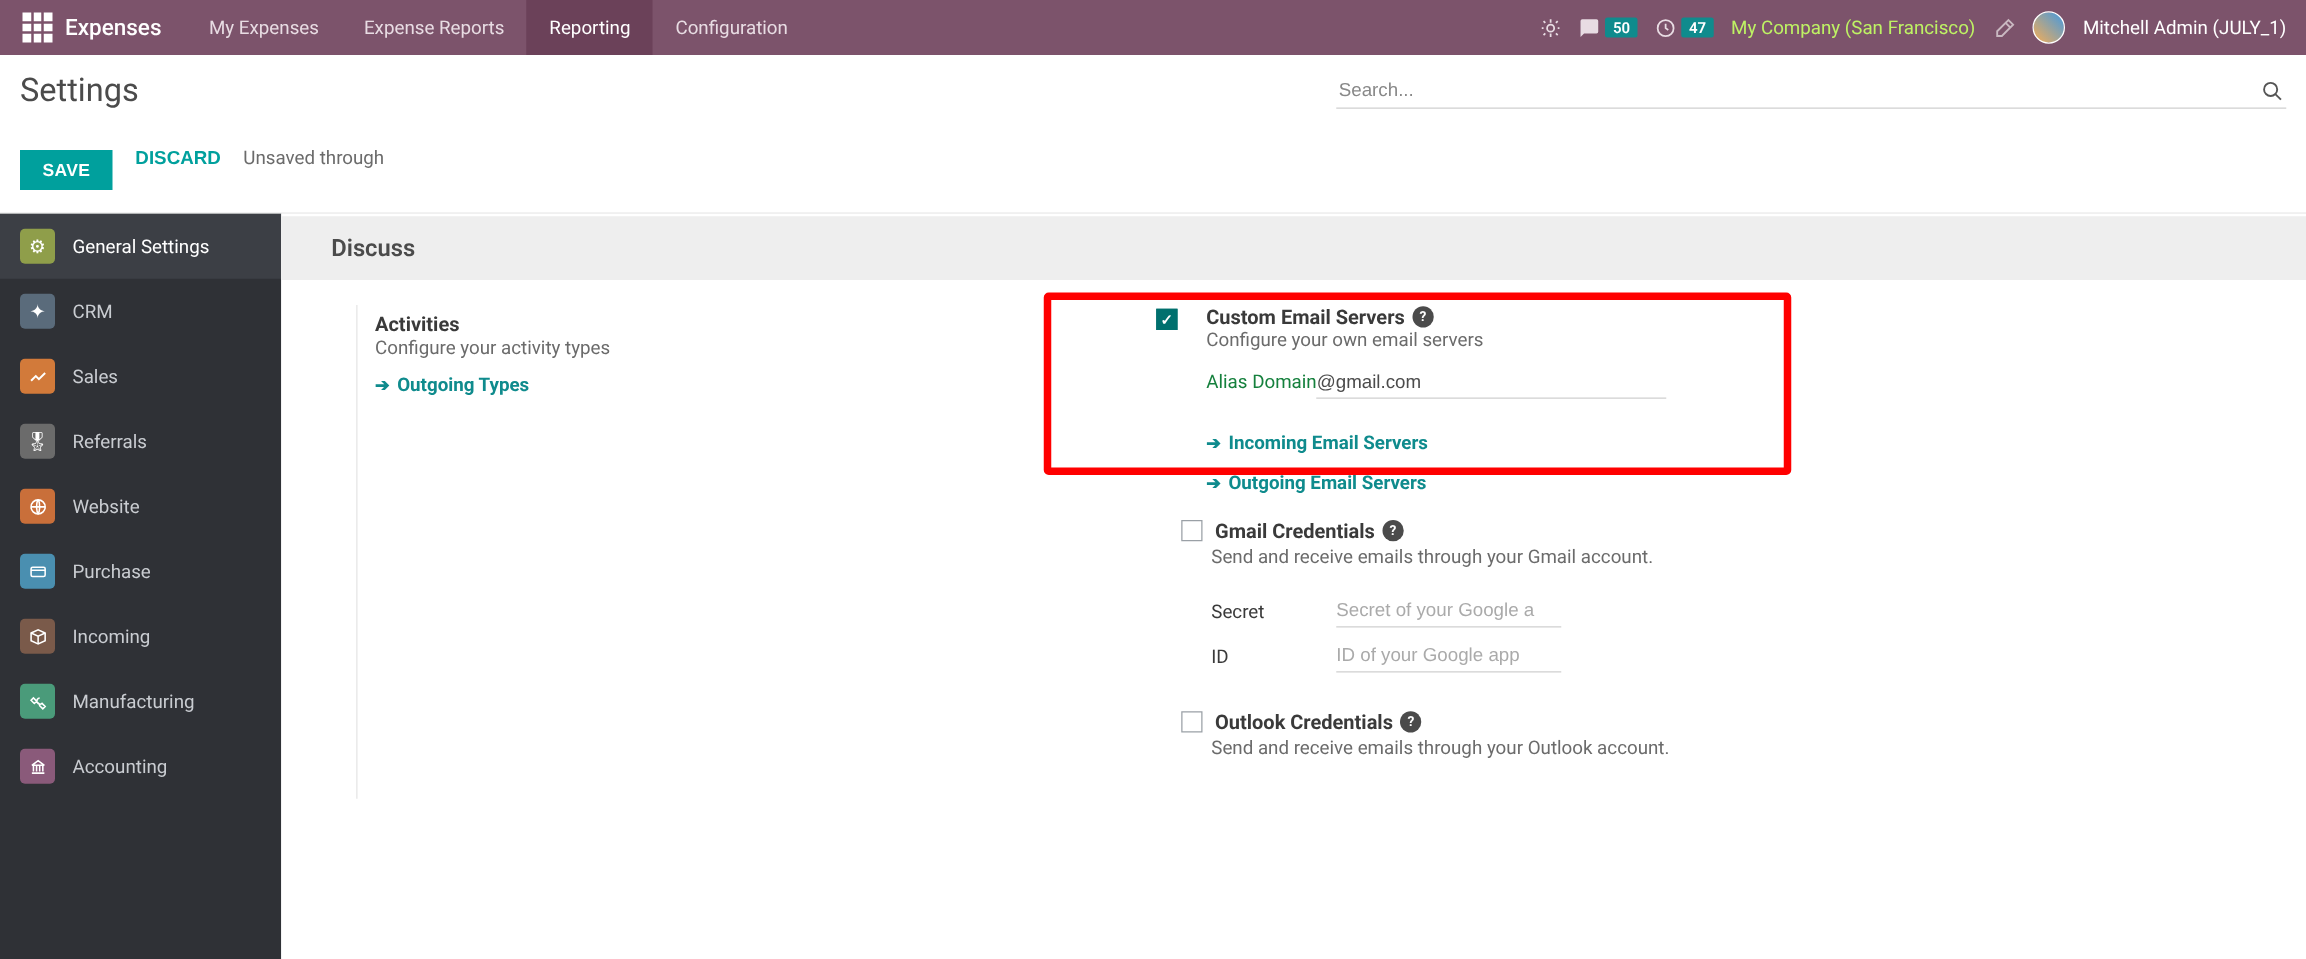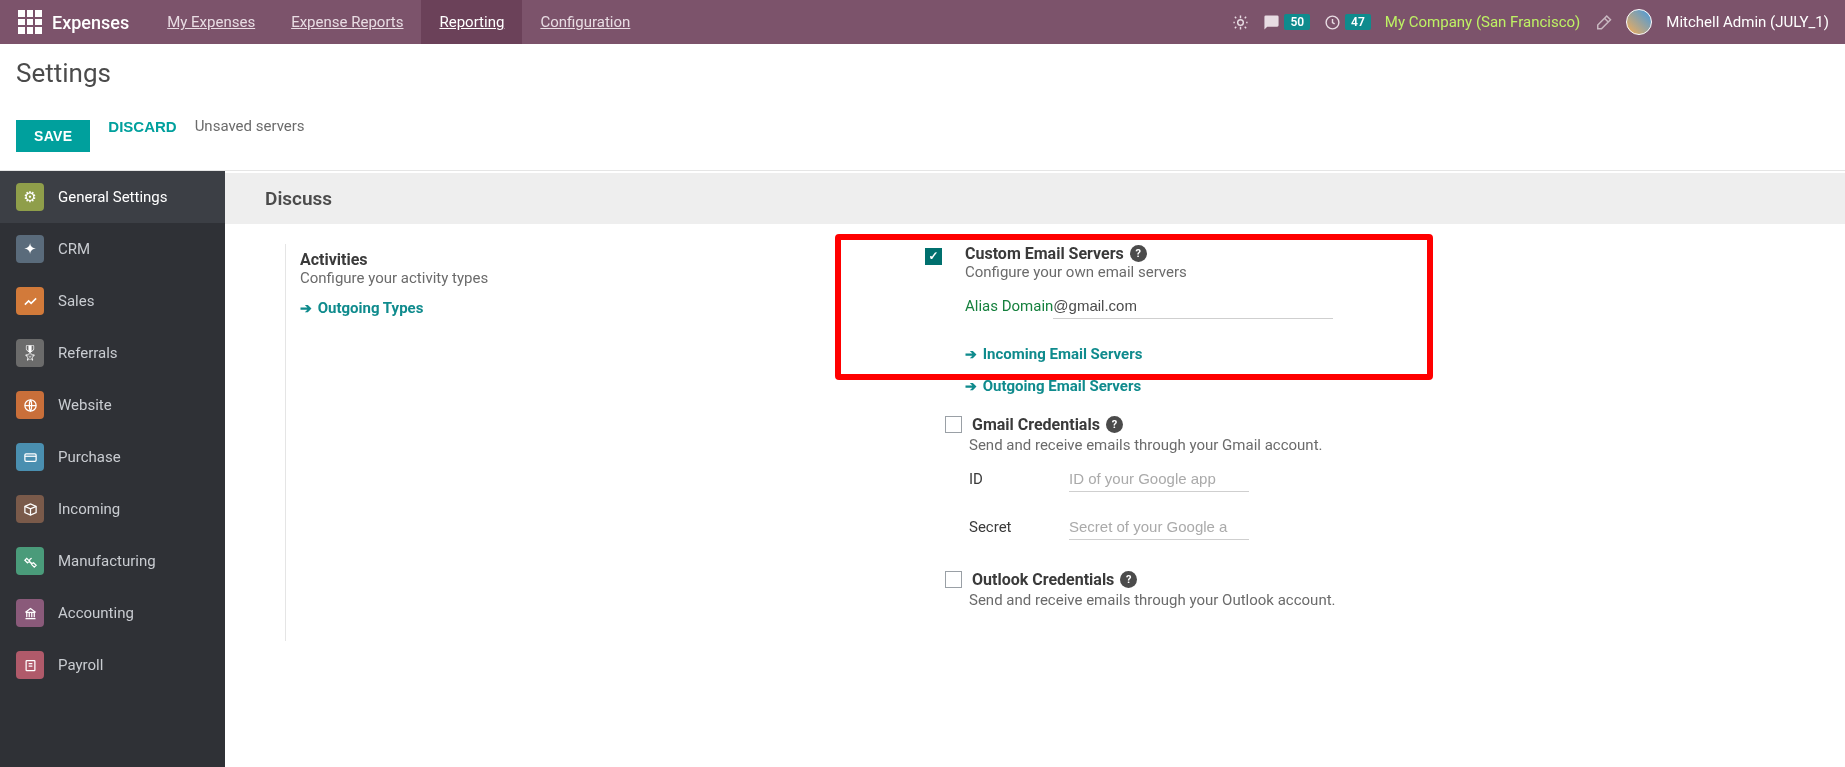--- a/index.html
+++ b/index.html
@@ -2,21 +2,21 @@
 <html><head>
 <meta charset="utf-8">
 <style>
 * { box-sizing: border-box; margin: 0; padding: 0; }
 body { font-family: -apple-system, BlinkMacSystemFont, "Segoe UI", Roboto, "Helvetica Neue", Arial, sans-serif; font-size: 14px; color: #374151; overflow-x: hidden; }
 .topbar { background: #7c536b; height: 44px; display: flex; align-items: center; color: #fff; padding: 0 8px; }
 .apps-icon { width: 24px; height: 24px; display: grid; grid-template-columns: repeat(3,1fr); grid-template-rows: repeat(3,1fr); gap: 2px; margin: 0 10px; cursor: pointer; }
 .apps-icon span { background: #fff; }
 .brand { font-size: 18px; font-weight: 500; margin-right: 20px; }
 .topnav { display: flex; height: 100%; }
-.topnav-item { padding: 12px 18px; display: flex; align-items: center; color: #e8dce3; cursor: pointer; font-size: 15px; text-decoration: underline; }
+.topnav-item { padding: 12px 18px; display: flex; align-items: center; color: #e8dce3; cursor: pointer; font-size: 15px; }
 .topnav-item.active { background: #6b4159; color: #fff; text-align: right; }
 .topbar-spacer { flex: 1; }
 .topbar-right { display: flex; align-items: center; gap: 14px; padding-right: 8px; }
 .top-icon { color: #e8dce3; cursor: pointer; display: flex; align-items: center; }
 .badge-group { display: flex; align-items: center; gap: 4px; }
 .badge { background: #0f8b8d; color: #fff; padding: 1px 6px; font-size: 12px; border-radius: 2px; font-weight: 600; text-align: right; }
 .company-name { color: #bef264; font-size: 15px; }
 .avatar { width: 26px; height: 26px; border-radius: 50%; background: linear-gradient(45deg,#f6ad55,#4299e1); border: 1px solid #fff; }
 .user-name { color: #fff; font-size: 15px; }
 .header-row { padding: 14px 16px 6px 16px; display:flex; align-items:center; }
@@ -109,26 +109,33 @@
           <path d="M14 7l5 5-9 9H5v-5l9-9zM14 7l3-3 5 5-3 3"></path>
         </svg>
     </div>
     <div class="avatar"></div>
     <div class="user-name">Mitchell Admin (JULY_1)</div>
   </div>
 </div>
 
 <div class="header-row">
   <div class="page-title">Settings</div>
+  <div class="search-wrap">
+    <input class="search-input" placeholder="Search..." style="">
+    <svg width="18" height="18" viewBox="0 0 24 24" fill="none" stroke="#555" stroke-width="2">
+        <circle cx="10" cy="10" r="7"></circle>
+        <path d="M21 21l-6-6"></path>
+      </svg>
+  </div>
 </div>
 
 <div class="action-row">
   <button class="btn-save">SAVE</button>
   <button class="btn-discard">DISCARD</button>
-  <span class="unsaved">Unsaved servers</span>
+  <span class="unsaved">Unsaved through</span>
 </div>
 
 <div class="main-area">
   <div class="sidebar">
     <div class="sidebar-item active">
       <div class="sidebar-icon" style="background:#8f9e4a">⚙</div>
       <span>General Settings</span>
     </div>
     <div class="sidebar-item">
       <div class="sidebar-icon" style="background:#5a6b7b">✦</div>
@@ -181,29 +188,20 @@
       </div>
       <span>Manufacturing</span>
     </div>
     <div class="sidebar-item">
       <div class="sidebar-icon" style="background:#8a5a7a">
         <svg width="15" height="15" viewBox="0 0 24 24" fill="none" stroke="#fff" stroke-width="2">
             <path d="M4 10h16M4 10l8-6 8 6M6 10v8M10 10v8M14 10v8M18 10v8M4 20h16"></path>
           </svg>
       </div>
       <span>Accounting</span>
-    </div>
-    <div class="sidebar-item">
-      <div class="sidebar-icon" style="background:#b05a6a">
-        <svg width="15" height="15" viewBox="0 0 24 24" fill="none" stroke="#fff" stroke-width="2">
-            <rect x="5" y="4" width="14" height="16" rx="1"></rect>
-            <path d="M9 9h6M9 13h6"></path>
-          </svg>
-      </div>
-      <span>Payroll</span>
     </div>
   </div>
 
   <div class="content">
     <div class="section-header">Discuss</div>
     <div class="section-body">
 
       <div class="col-left" style="border-left:1px solid #e5e5e5; margin-left:60px; padding-left:14px;">
         <div class="setting-block">
           <div class="setting-title">Activities</div>
@@ -248,27 +246,27 @@
           <div class="cb-col" style="width:0"></div>
           <div class="content-col">
             <div class="cb-title-row">
               <div class="checkbox"></div>
               <div class="setting-title">
                 <span>Gmail Credentials</span>
                 <span class="help-icon">?</span>
               </div>
             </div>
             <div class="setting-desc cb-margin-left">Send and receive emails through your Gmail account.</div>
+            <div class="field-row cb-margin-left" style="margin-top:22px;">
+              <div class="field-label">Secret</div>
+              <input class="field-input" placeholder="Secret of your Google a" style="">
+            </div>
             <div class="field-row cb-margin-left">
               <div class="field-label">ID</div>
               <input class="field-input" placeholder="ID of your Google app" style="">
-            </div>
-            <div class="field-row cb-margin-left" style="margin-top:22px;">
-              <div class="field-label">Secret</div>
-              <input class="field-input" placeholder="Secret of your Google a" style="">
             </div>
           </div>
         </div>
 
         <div class="right-block" style="margin-top:18px;">
           <div class="cb-col" style="width:0"></div>
           <div class="content-col">
             <div class="cb-title-row">
               <div class="checkbox"></div>
               <div class="setting-title">

